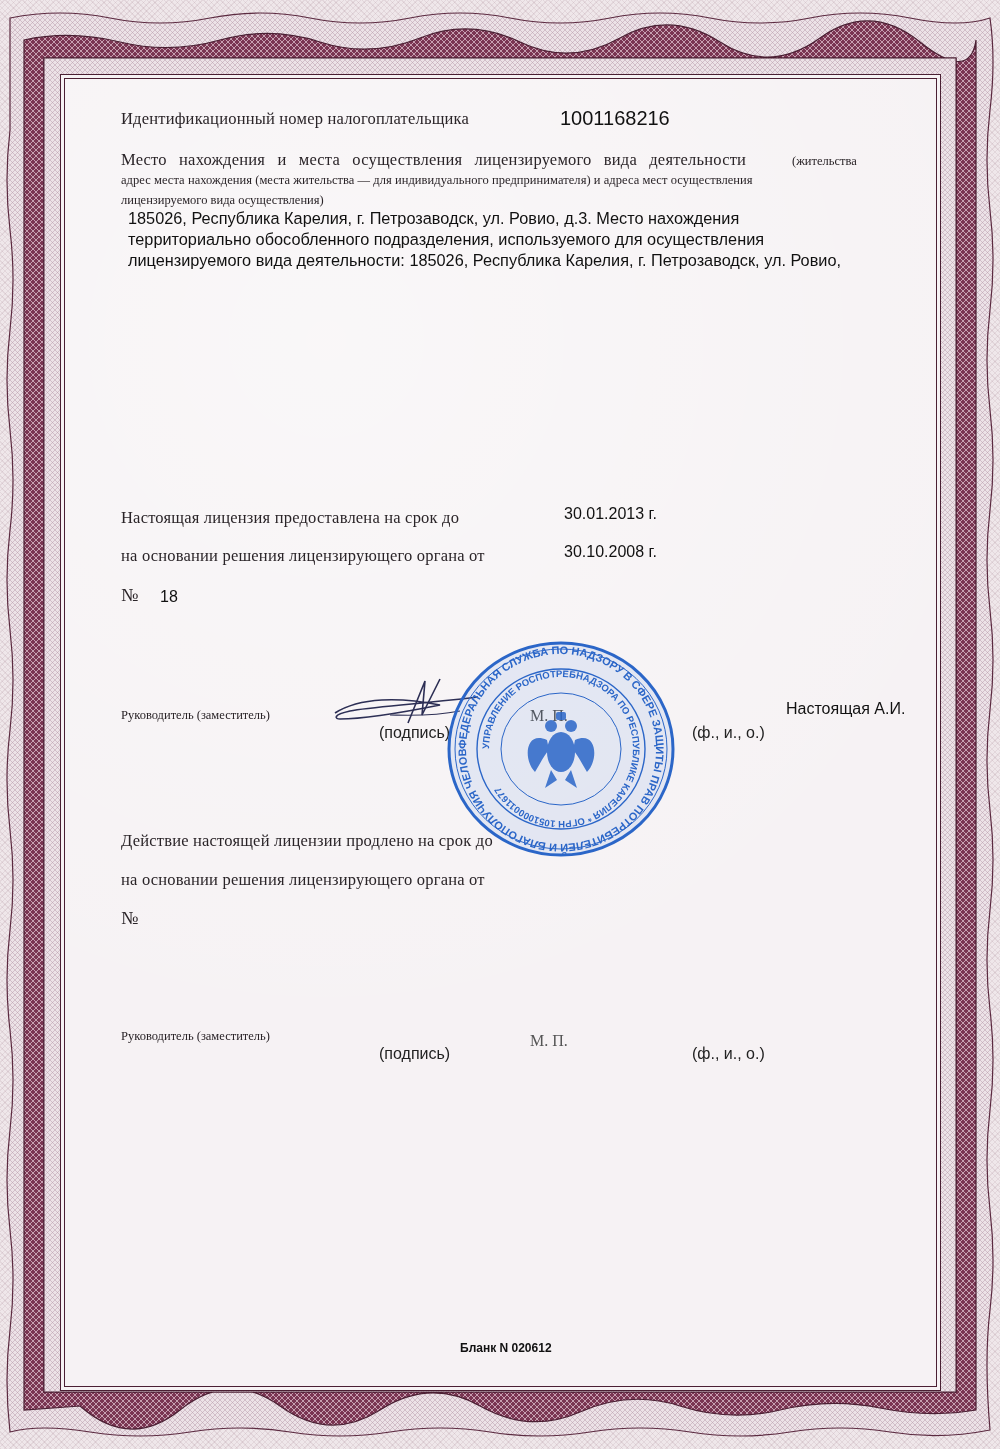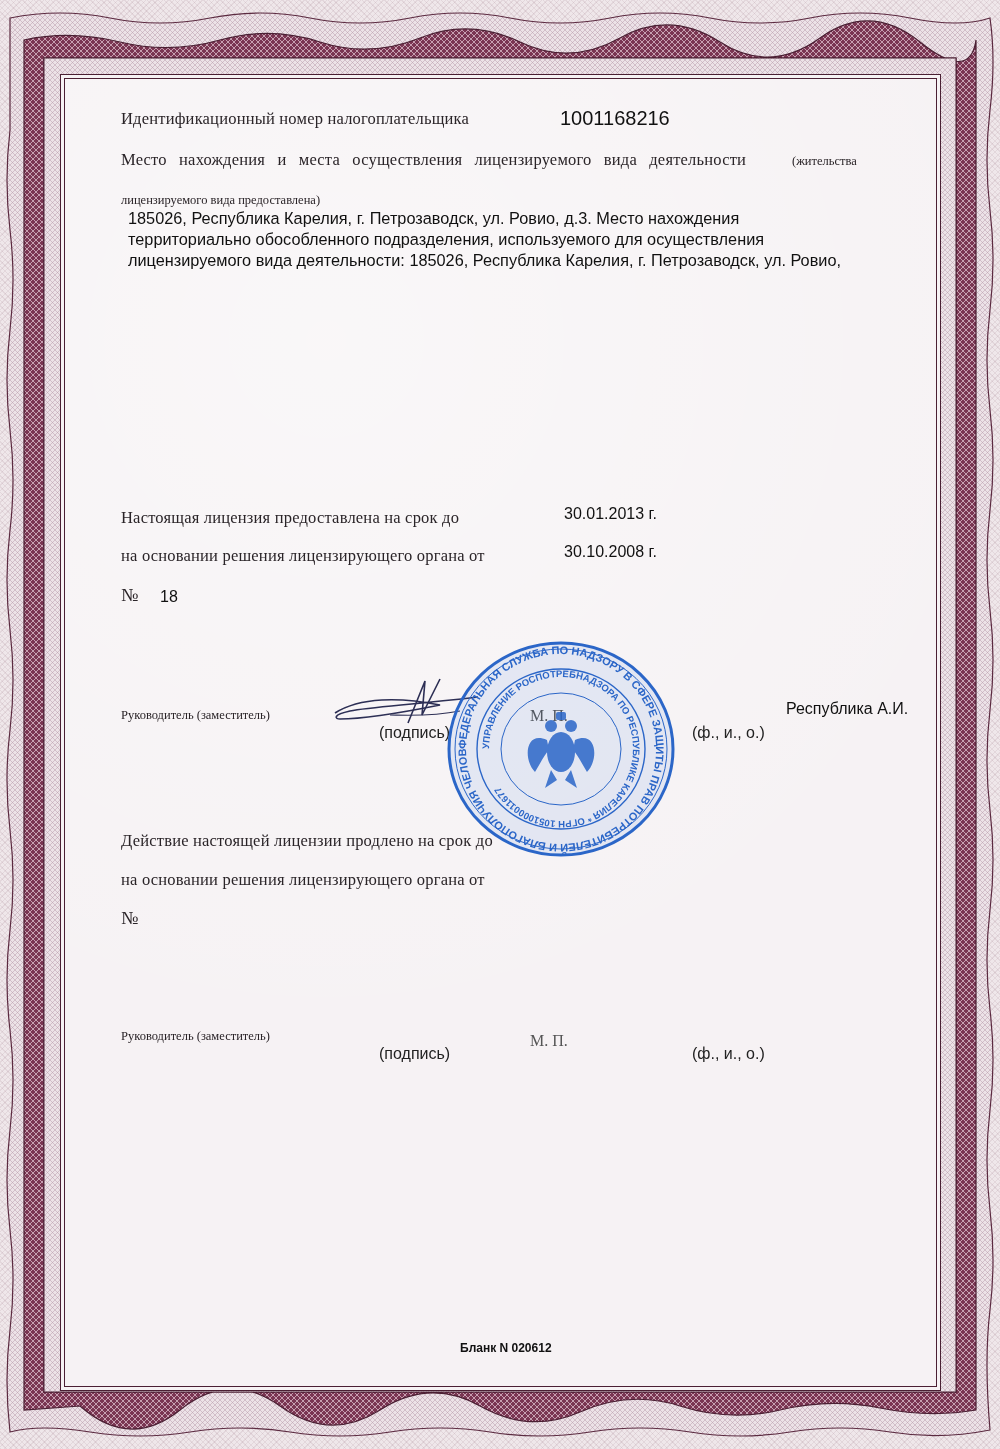--- a/index.html
+++ b/index.html
@@ -67,40 +67,41 @@
 
   <div class="inner-panel"></div>
 
   <div class="txt serif f17" style="left:121px; top:109px;">Идентификационный номер налогоплательщика</div>
   <div class="txt sans" style="left:560px; top:107px; font-size:20px;">1001168216</div>
 
   <div class="txt serif f17" style="left:121px; top:150px; width:650px; display:flex; justify-content:space-between;">
     <span style="word-spacing:8px;">Место нахождения и места осуществления лицензируемого вида деятельности</span>
   </div>
   <div class="txt serif f13" style="left:792px; top:154px;">(жительства</div>
-  <div class="txt serif f13" style="left:121px; top:193px;">лицензируемого вида предоставлена)</div>
+  <div class="txt serif f13" style="left:121px; top:173px; letter-spacing:0.05px;">адрес места нахождения (места жительства — для индивидуального предпринимателя) и адреса мест осуществления</div>
+  <div class="txt serif f13" style="left:121px; top:193px;">лицензируемого вида осуществления)</div>
 
   <div class="txt sans fill-line" style="left:128px; top:207px;">185026, Республика Карелия, г. Петрозаводск, ул. Ровио, д.3. Место нахождения</div>
   <div class="txt sans fill-line" style="left:128px; top:228px;">территориально обособленного подразделения, используемого для осуществления</div>
   <div class="txt sans fill-line" style="left:128px; top:249px;">лицензируемого вида деятельности: 185026, Республика Карелия, г. Петрозаводск, ул. Ровио,</div>
 
   <div class="txt serif f17" style="left:121px; top:508px;">Настоящая лицензия предоставлена на срок до</div>
   <div class="txt sans" style="left:564px; top:505px; font-size:16px;">30.01.2013 г.</div>
 
   <div class="txt serif f17" style="left:121px; top:546px;">на основании решения лицензирующего органа от</div>
   <div class="txt sans" style="left:564px; top:543px; font-size:16px;">30.10.2008 г.</div>
 
   <div class="txt serif" style="left:121px; top:585px; font-size:18px;">№</div>
   <div class="txt sans" style="left:160px; top:588px; font-size:16px;">18</div>
 
   <div class="txt serif f13" style="left:121px; top:708px;">Руководитель (заместитель)</div>
   <div class="txt sans f12" style="left:379px; top:724px; color:#222;">(подпись)</div>
   <div class="txt serif f12" style="left:530px; top:707px; color:#555;">М. П.</div>
   <div class="txt sans f12" style="left:692px; top:724px; color:#222;">(ф., и., о.)</div>
-  <div class="txt sans" style="left:786px; top:700px; font-size:16px;">Республика А.И.</div>
+  <div class="txt sans" style="left:786px; top:700px; font-size:16px;">Настоящая А.И.</div>
 
   <svg class="sig" viewBox="0 0 150 60">
     <path d="M5 38 C 30 22, 70 22, 110 30 C 90 34, 40 44, 10 44 C 5 44, 2 40, 20 36 C 40 32, 80 30, 148 22" fill="none" stroke="#2d2f55" stroke-width="1.6"></path>
     <path d="M78 48 L 95 6 L 92 40 L 110 4" fill="none" stroke="#2d2f55" stroke-width="1.6"></path>
     <path d="M60 40 C 70 40, 100 42, 130 36" fill="none" stroke="#2d2f55" stroke-width="1.2"></path>
   </svg>
 
   <svg class="stamp" viewBox="0 0 232 218">
     <defs>
       <path id="outerArc" d="M116 109 m -95 0 a 95 95 0 1 1 190 0 a 95 95 0 1 1 -190 0"></path>

